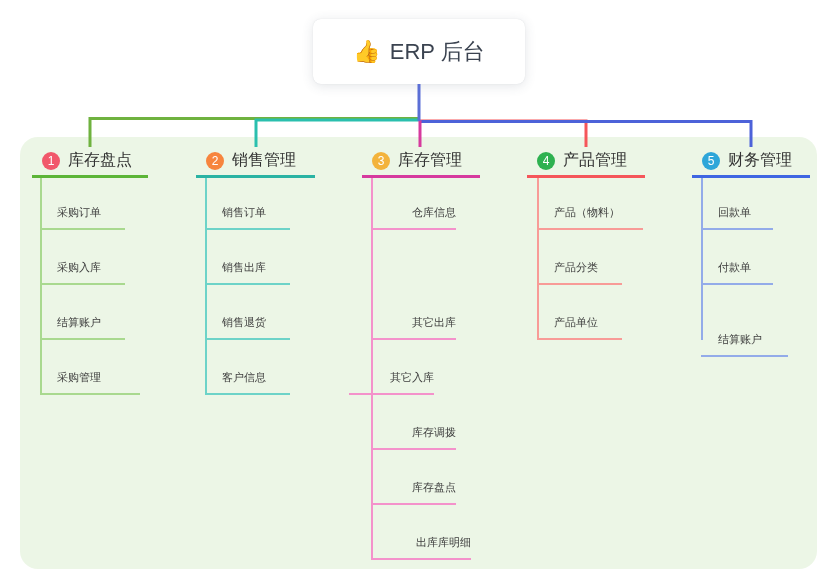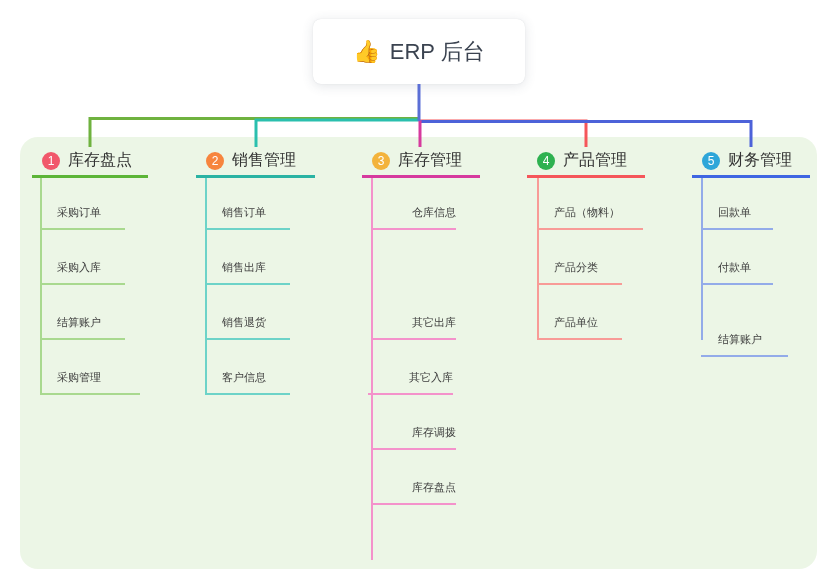--- a/index.html
+++ b/index.html
@@ -84,23 +84,24 @@
   <div class="child c2" style="left:205px;top:312px;width:85px"><span>销售退货</span></div>
   <div class="child c2" style="left:205px;top:367px;width:85px"><span>客户信息</span></div>
 
   <div class="btitle b3" style="left:362px;width:118px">
     <span class="badge">3</span>
     <span>库存管理</span>
   </div>
   <div class="vline v3" style="left:371px;top:178px;height:382px"></div>
   <div class="child c3" style="left:371px;top:202px;width:85px"><span>仓库信息</span></div>
   <div class="child c3" style="left:371px;top:312px;width:85px"><span>其它出库</span></div>
-  <div class="child c3" style="left:368px;top:367px;width:85px"><span>其它入库</span></div>
+  <div class="child c3" style="left:349px;top:367px;width:85px"><span>其它入库</span></div>
   <div class="child c3" style="left:371px;top:422px;width:85px"><span>库存调拨</span></div>
   <div class="child c3" style="left:371px;top:477px;width:85px"><span>库存盘点</span></div>
+  <div class="child c3" style="left:371px;top:532px;width:100px"><span>出库库明细</span></div>
 
   <div class="btitle b4" style="left:527px;width:118px">
     <span class="badge">4</span>
     <span>产品管理</span>
   </div>
   <div class="vline v4" style="left:537px;top:178px;height:162px"></div>
   <div class="child c4" style="left:537px;top:202px;width:106px"><span>产品（物料）</span></div>
   <div class="child c4" style="left:537px;top:257px;width:85px"><span>产品分类</span></div>
   <div class="child c4" style="left:537px;top:312px;width:85px"><span>产品单位</span></div>
 

